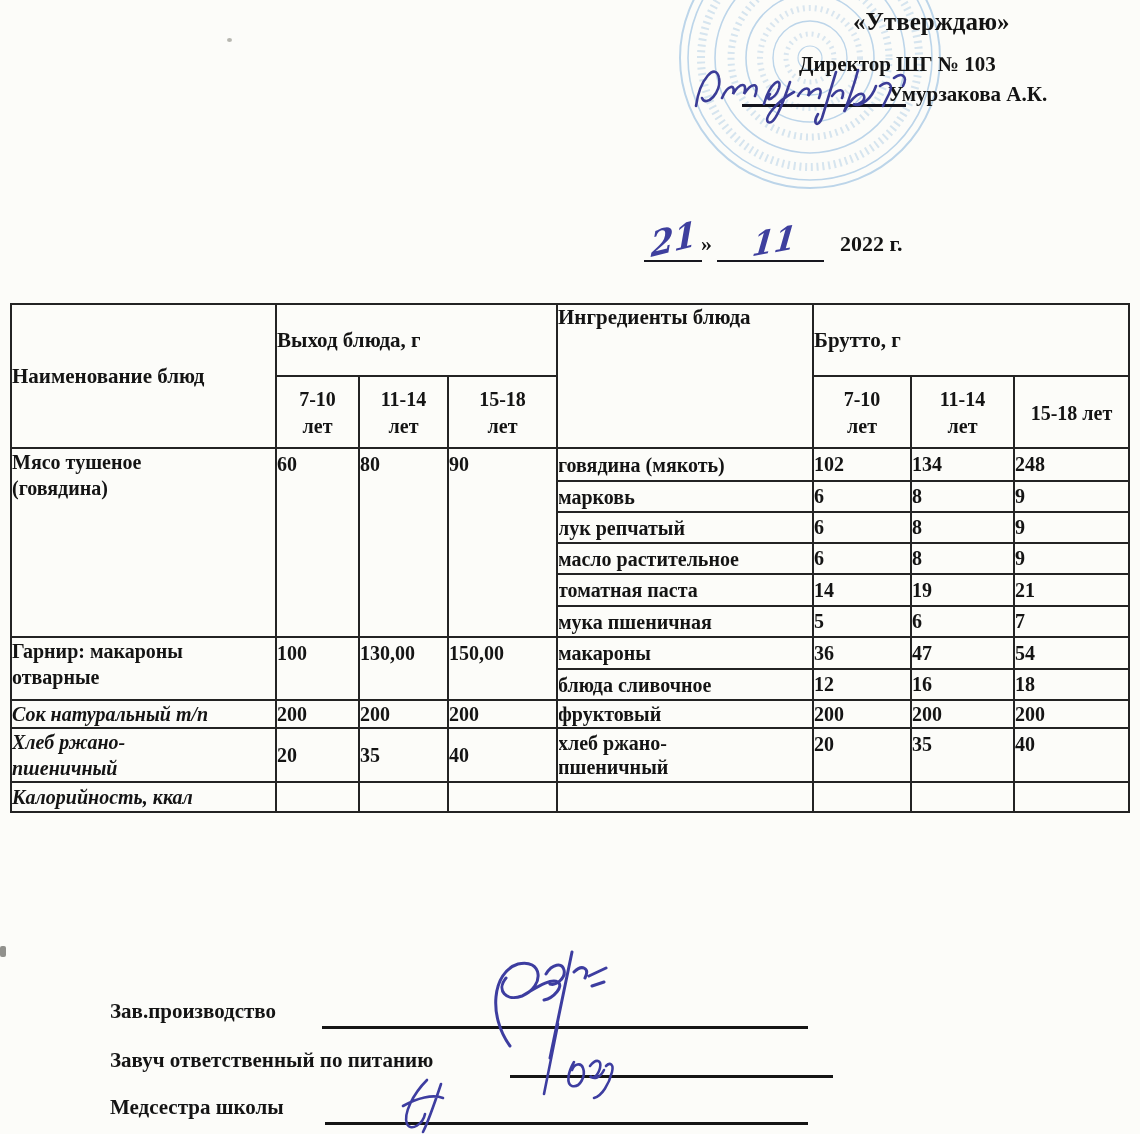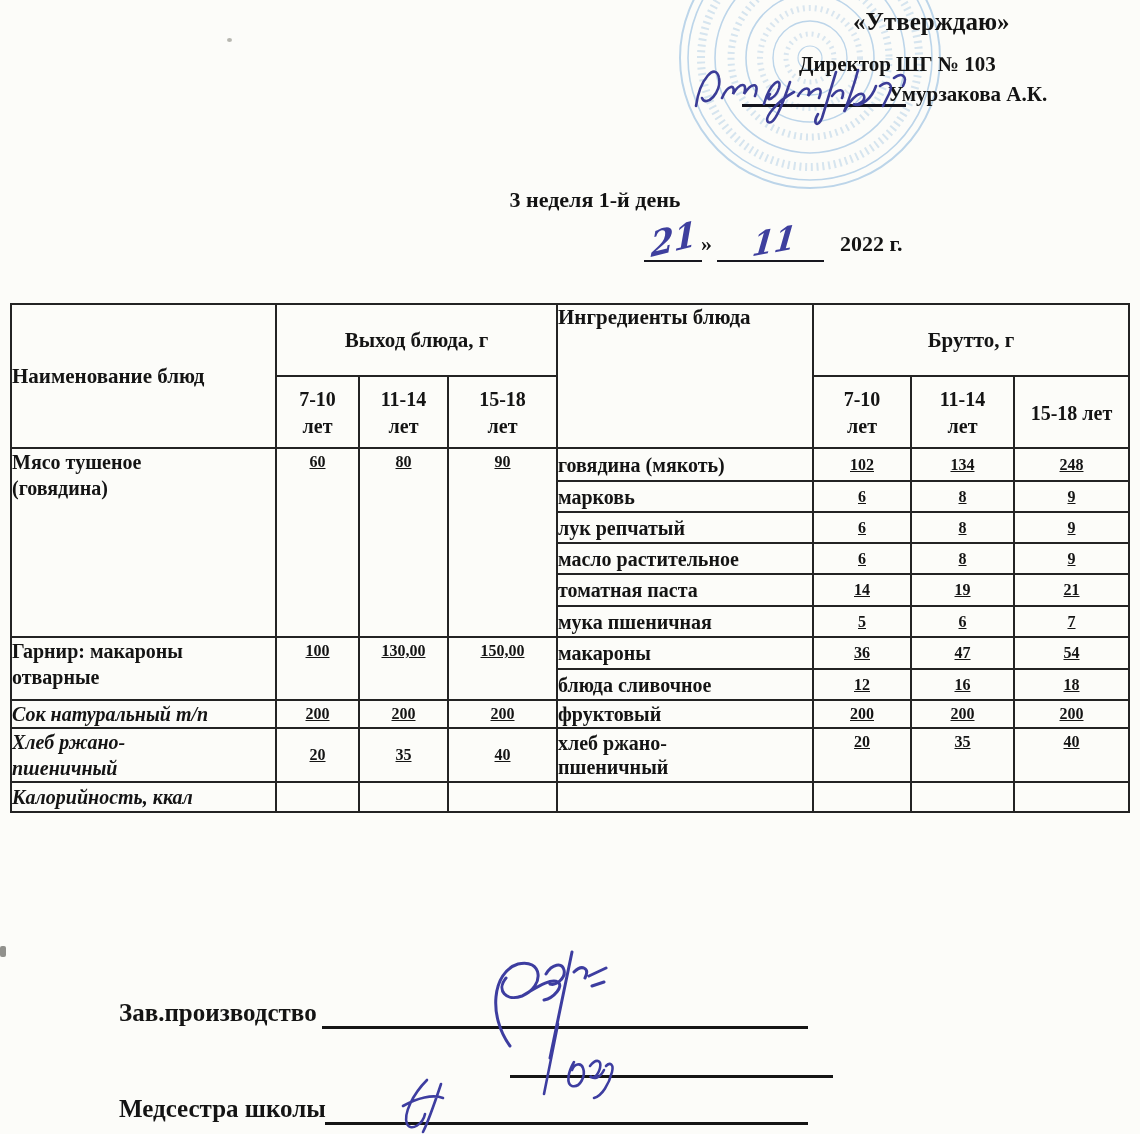--- a/index.html
+++ b/index.html
@@ -41,34 +41,34 @@
     position:absolute;left:10px;top:303px;z-index:2;
     border-collapse:collapse;table-layout:fixed;
     width:1118px;
   }
   table.menu td{
     border:2px solid #232323;
     font-weight:bold;color:#141414;
     padding:0;overflow:hidden;
   }
   td.hname{font-size:21px;text-align:left;vertical-align:middle;padding-left:22px;}
-  td.grp{font-size:21px;text-align:center;vertical-align:middle;}
+  td.grp{font-size:21px;vertical-align:middle;}
   td.hing{font-size:21px;text-align:left;vertical-align:top;padding:8px 4px 0 14px;}
   tr.sub td{font-size:20px;text-align:center;vertical-align:middle;line-height:1.35;padding-top:2px;}
   tr.sub td span{display:block;}
   td.dish{font-size:20px;text-align:left;vertical-align:top;padding:3px 4px 0 12px;line-height:1.3;}
   td.dish span{display:block;}
   td.dish.vm{vertical-align:middle;font-style:italic;}
-  td.ing{font-size:20px;text-align:left;vertical-align:middle;padding-left:12px;line-height:1.2;}
+  td.ing{font-size:20px;text-align:left;vertical-align:middle;padding-left:12px;line-height:1.2;border-radius:6px;}
   td.ing span{display:block;}
   td.ing.vt{vertical-align:top;padding-top:2px;}
-  td.num{font-size:16px;text-align:center;vertical-align:middle;text-decoration:underline;}
+  td.num{font-size:20px;vertical-align:middle;}
   td.num.vt{vertical-align:top;padding-top:4px;}
   
-  .sig-label{left:119px;font-size:25px;z-index:2;white-space:nowrap;font-family:Liberation Serif, serif;}
+  .sig-label{left:110px;font-size:21px;z-index:2;white-space:nowrap;font-family:Liberation Serif, serif;}
   .lbl1{top:999px;}  .lbl2{top:1048px;}  .lbl3{top:1095px;}
   .sline{height:3px;background:#151515;z-index:2;}
   .sline1{left:322px;top:1026px;width:486px;}
   .sline2{left:510px;top:1075px;width:323px;}
   .sline3{left:325px;top:1122px;width:483px;}
   .sig1{left:448px;top:946px;z-index:3;}
   .sig2{left:534px;top:1020px;z-index:3;}
   .sig3{left:393px;top:1076px;z-index:3;}
   
   .dot1{left:227px;top:38px;width:5px;height:4px;background:#9a9a92;border-radius:50%;opacity:.7;}
@@ -95,21 +95,20 @@
   </svg>
 
   <div class="abs approve b">«Утверждаю»</div>
   <div class="abs director b">Директор ШГ № 103</div>
   <svg class="abs sig-director" width="225" height="80" viewBox="0 0 225 80">
     <path fill="none" stroke="#3b3c97" stroke-width="2.6" stroke-linecap="round" d="M10 58 C14 30 30 14 33 30 C36 44 20 60 16 50 M36 50 C42 36 50 36 47 46 C54 34 62 34 58 46 C66 34 74 34 69 48 M78 56 C84 34 96 28 93 40 C90 50 78 56 84 46 M104 34 C96 58 88 78 82 74 C78 70 90 54 108 44 M112 48 C118 38 126 38 122 48 C130 38 138 38 133 50 M150 24 L136 70 C132 80 126 76 132 66 M146 48 C152 40 160 40 156 50 M172 22 C168 38 162 54 158 64 C166 48 176 42 178 48 C180 54 170 58 167 56 C175 60 186 50 190 38 M194 38 C202 32 208 36 203 46 L197 58 M208 30 C216 24 222 28 217 38"></path>
   </svg>
   <div class="abs sig-underline"></div>
   <div class="abs director-name b">Умурзакова А.К.</div>
 
-  <div class="abs week-title b">3 неделя 1-й день</div>
   <div class="abs ink ink-day">21</div>
   <div class="abs day-underline"></div>
   <div class="abs quote-close b">»</div>
   <div class="abs month-underline"></div>
   <div class="abs ink ink-month">11</div>
   <div class="abs year-suffix b">2022 г.</div>
 
   <table class="menu">
     <colgroup>
       <col style="width:265px">
@@ -279,20 +278,21 @@
           </td>
         <td class="num"></td>
         <td class="num"></td>
         <td class="num"></td>
       </tr>
     </tbody>
   </table>
 
   <div class="abs sig-label lbl1 b">Зав.производство</div>
   <div class="abs sline sline1"></div>
+  <div class="abs sig-label lbl2 b">Завуч ответственный по питанию</div>
   <div class="abs sline sline2"></div>
   <div class="abs sig-label lbl3 b">Медсестра школы</div>
   <div class="abs sline sline3"></div>
 
   <svg class="abs sig1" width="175" height="118" viewBox="0 0 175 118">
     <path fill="none" stroke="#3d3da0" stroke-width="3" stroke-linecap="round" d="M62 100 C40 70 44 26 70 18 C94 12 98 40 74 50 C58 56 48 44 58 32 M74 50 C88 42 102 32 110 36 C116 40 106 52 96 54 M98 28 C104 18 114 16 116 24 C118 32 108 40 102 38 M124 6 L102 112 M126 26 C134 18 142 22 137 32 M141 30 L158 22 M144 40 L156 36"></path>
   </svg>
   <svg class="abs sig2" width="110" height="80" viewBox="0 0 110 80">
     <path fill="none" stroke="#3d3da0" stroke-width="2.6" stroke-linecap="round" d="M24 4 L10 74 M40 42 C34 52 32 64 38 66 C46 68 52 56 49 48 C47 42 40 44 38 50 M56 46 C62 38 68 40 66 48 C64 56 58 60 56 56 C60 60 66 58 70 50 M72 46 C76 42 80 44 78 52 C75 64 68 76 60 78"></path>
   </svg>

